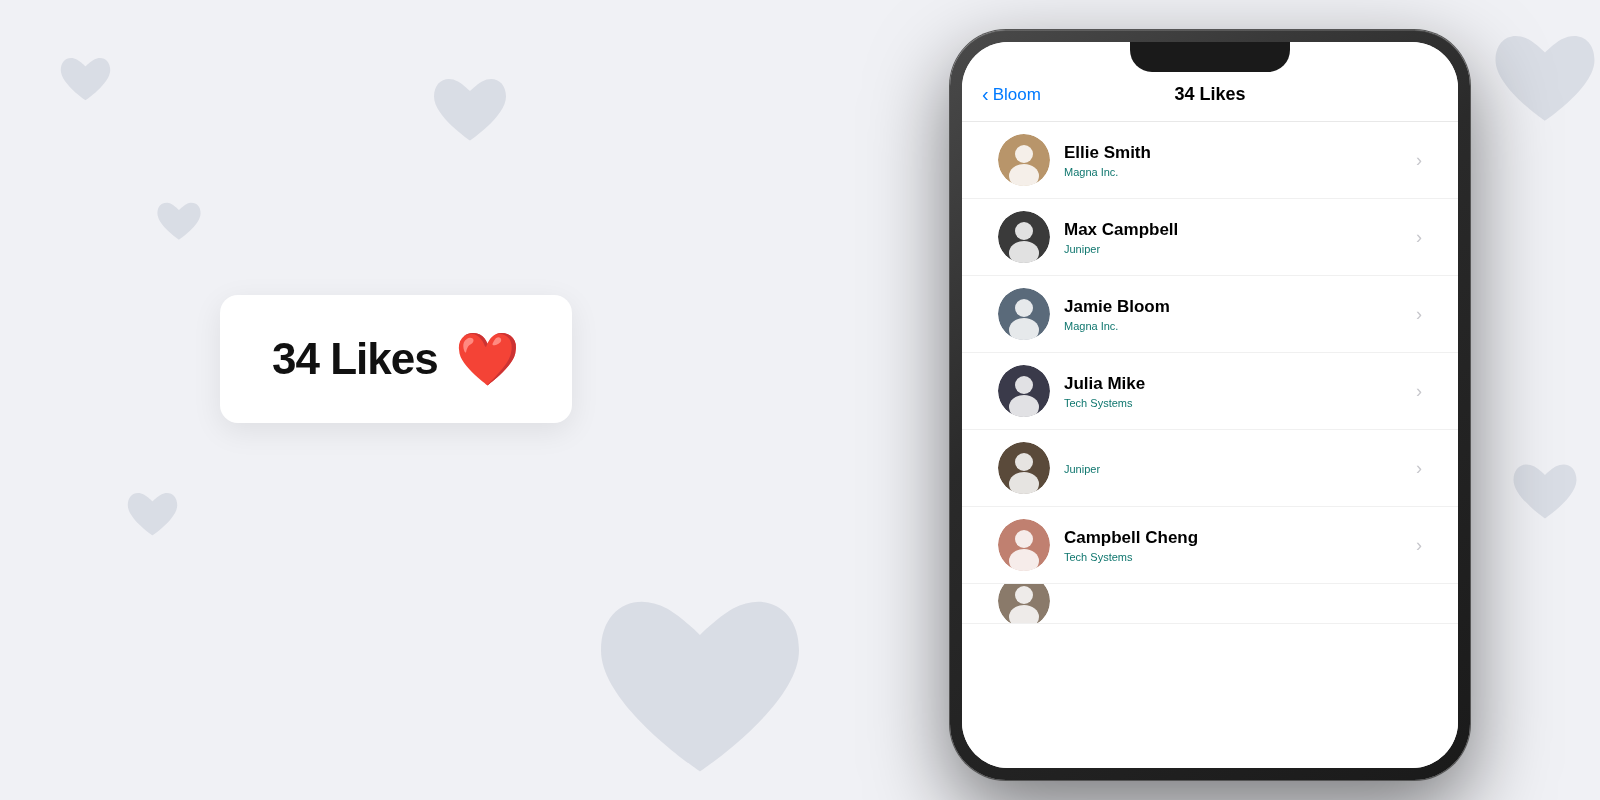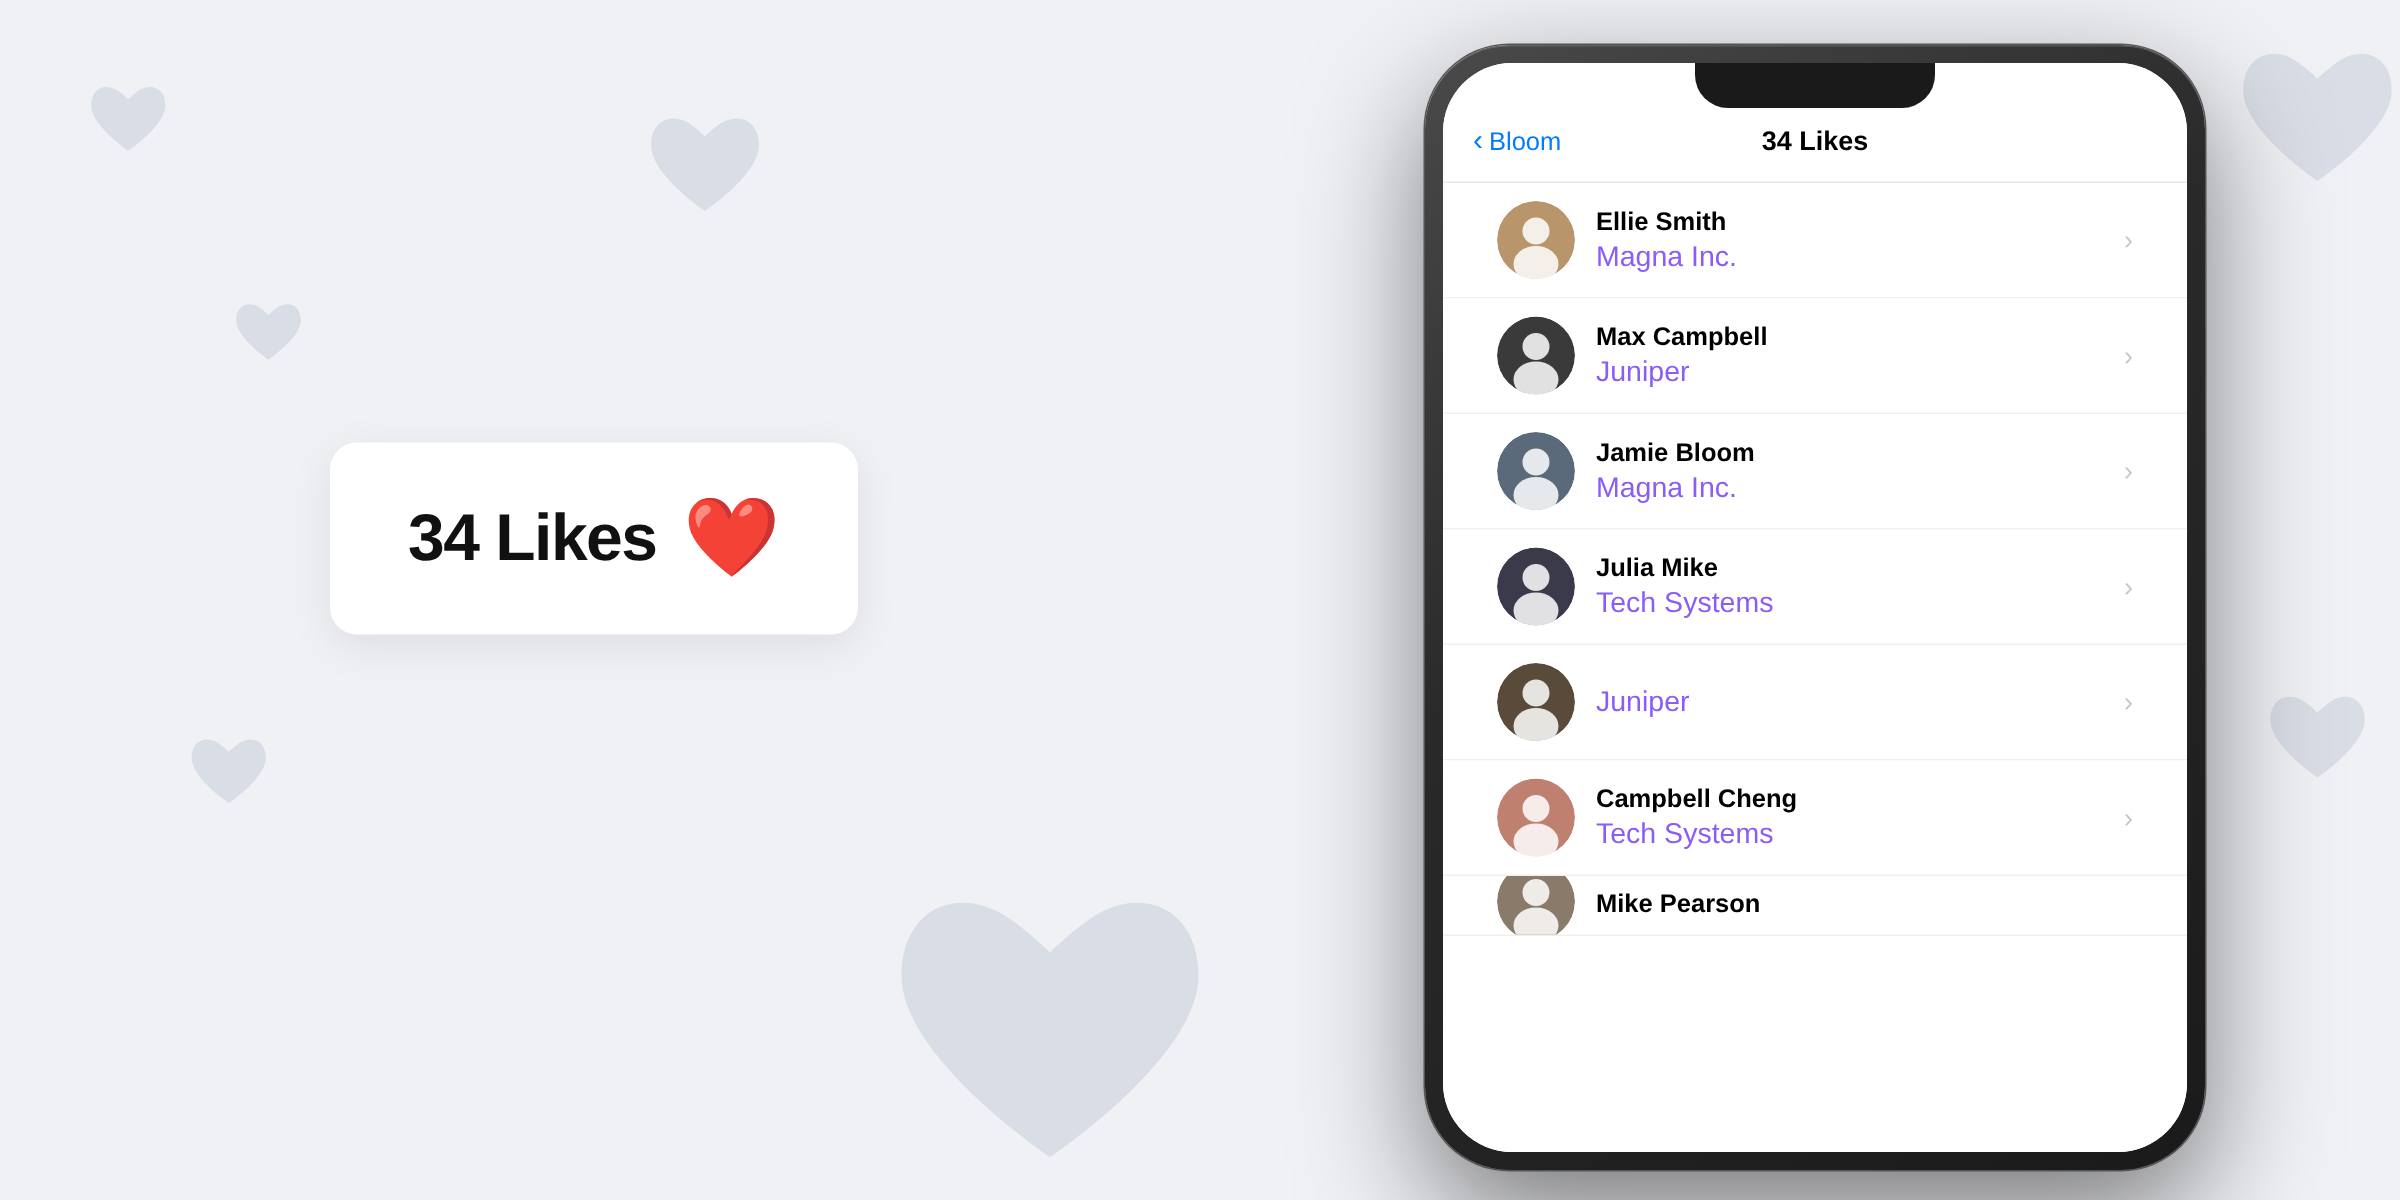--- a/index.html
+++ b/index.html
@@ -156,22 +156,22 @@
     }
 
     .item-name {
       font-size: 17px;
       font-weight: 600;
       color: #000;
       line-height: 1.3;
     }
 
     .item-sub {
-      font-size: 19px;
-      color: #8b5cf6;
+      font-size: 11px;
+      color: #0f766e;
       margin-top: 2px;
     }
 
     .item-chevron {
       color: #c7c7cc;
       font-size: 18px;
       font-weight: 300;
     }
 
     
@@ -308,22 +308,19 @@
             </div>
             <span class="item-chevron">›</span>
           </div>
 
           <div class="list-item" style="overflow:hidden; height:40px;">
             <svg class="person-svg" viewBox="0 0 52 52" style="margin-top:-6px;">
               <circle cx="26" cy="26" r="26" fill="#8a7a6a"></circle>
               <circle cx="26" cy="20" r="9" fill="rgba(255,255,255,0.85)"></circle>
               <ellipse cx="26" cy="42" rx="15" ry="12" fill="rgba(255,255,255,0.85)"></ellipse>
             </svg>
-            <div class="item-info">
-              <div class="item-name">Mike Pearson</div>
-            </div>
           </div>
 
         </div>
       </div>
     </div>
   </div>
 </div>
 
 </body></html>

